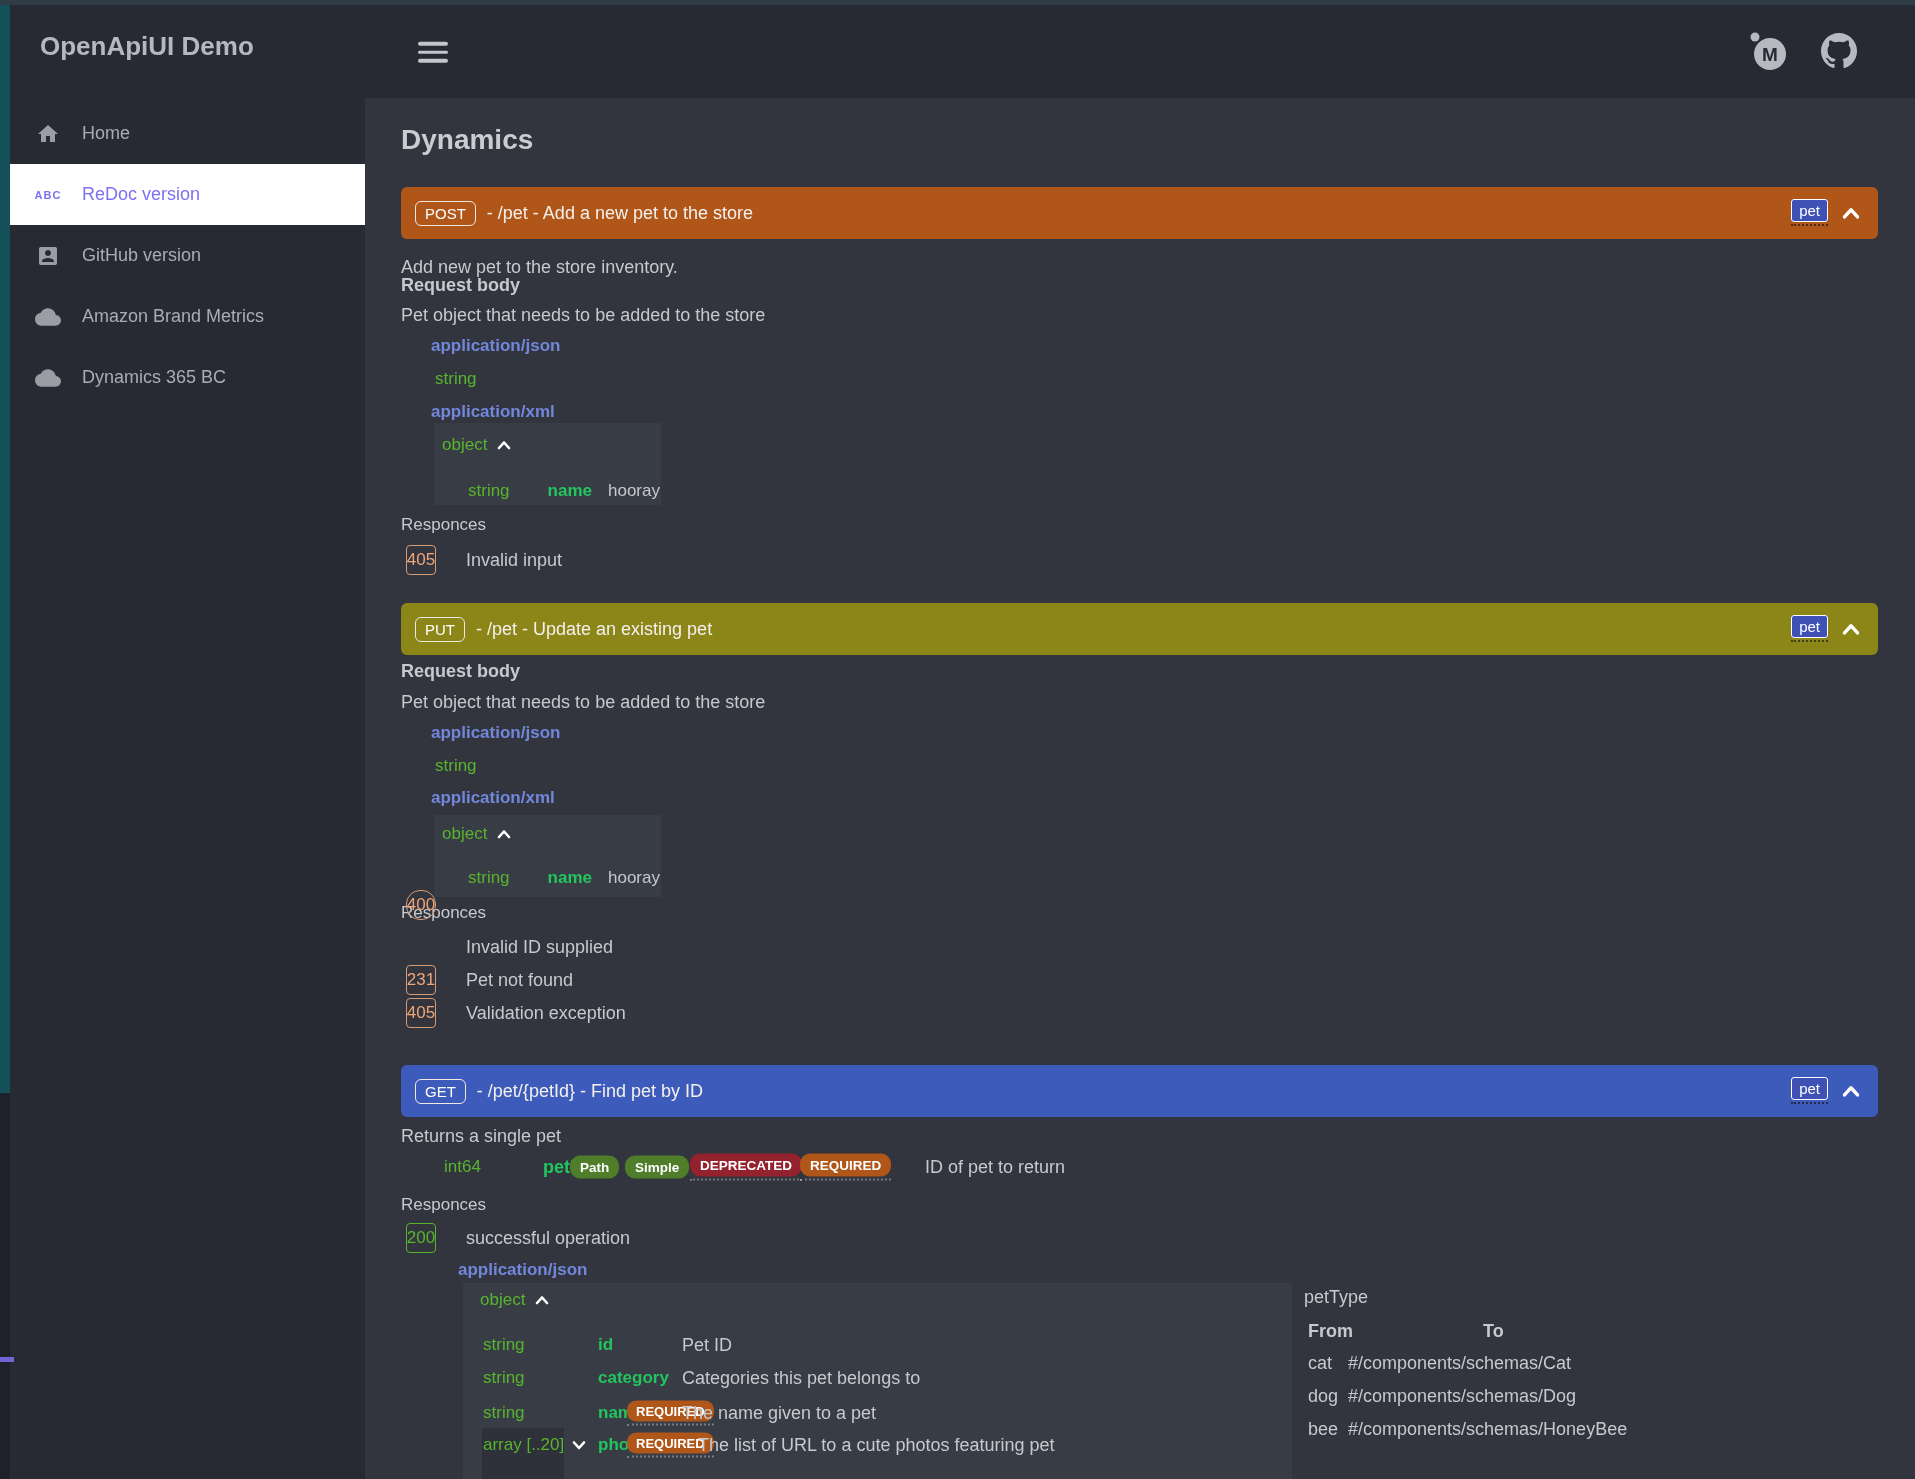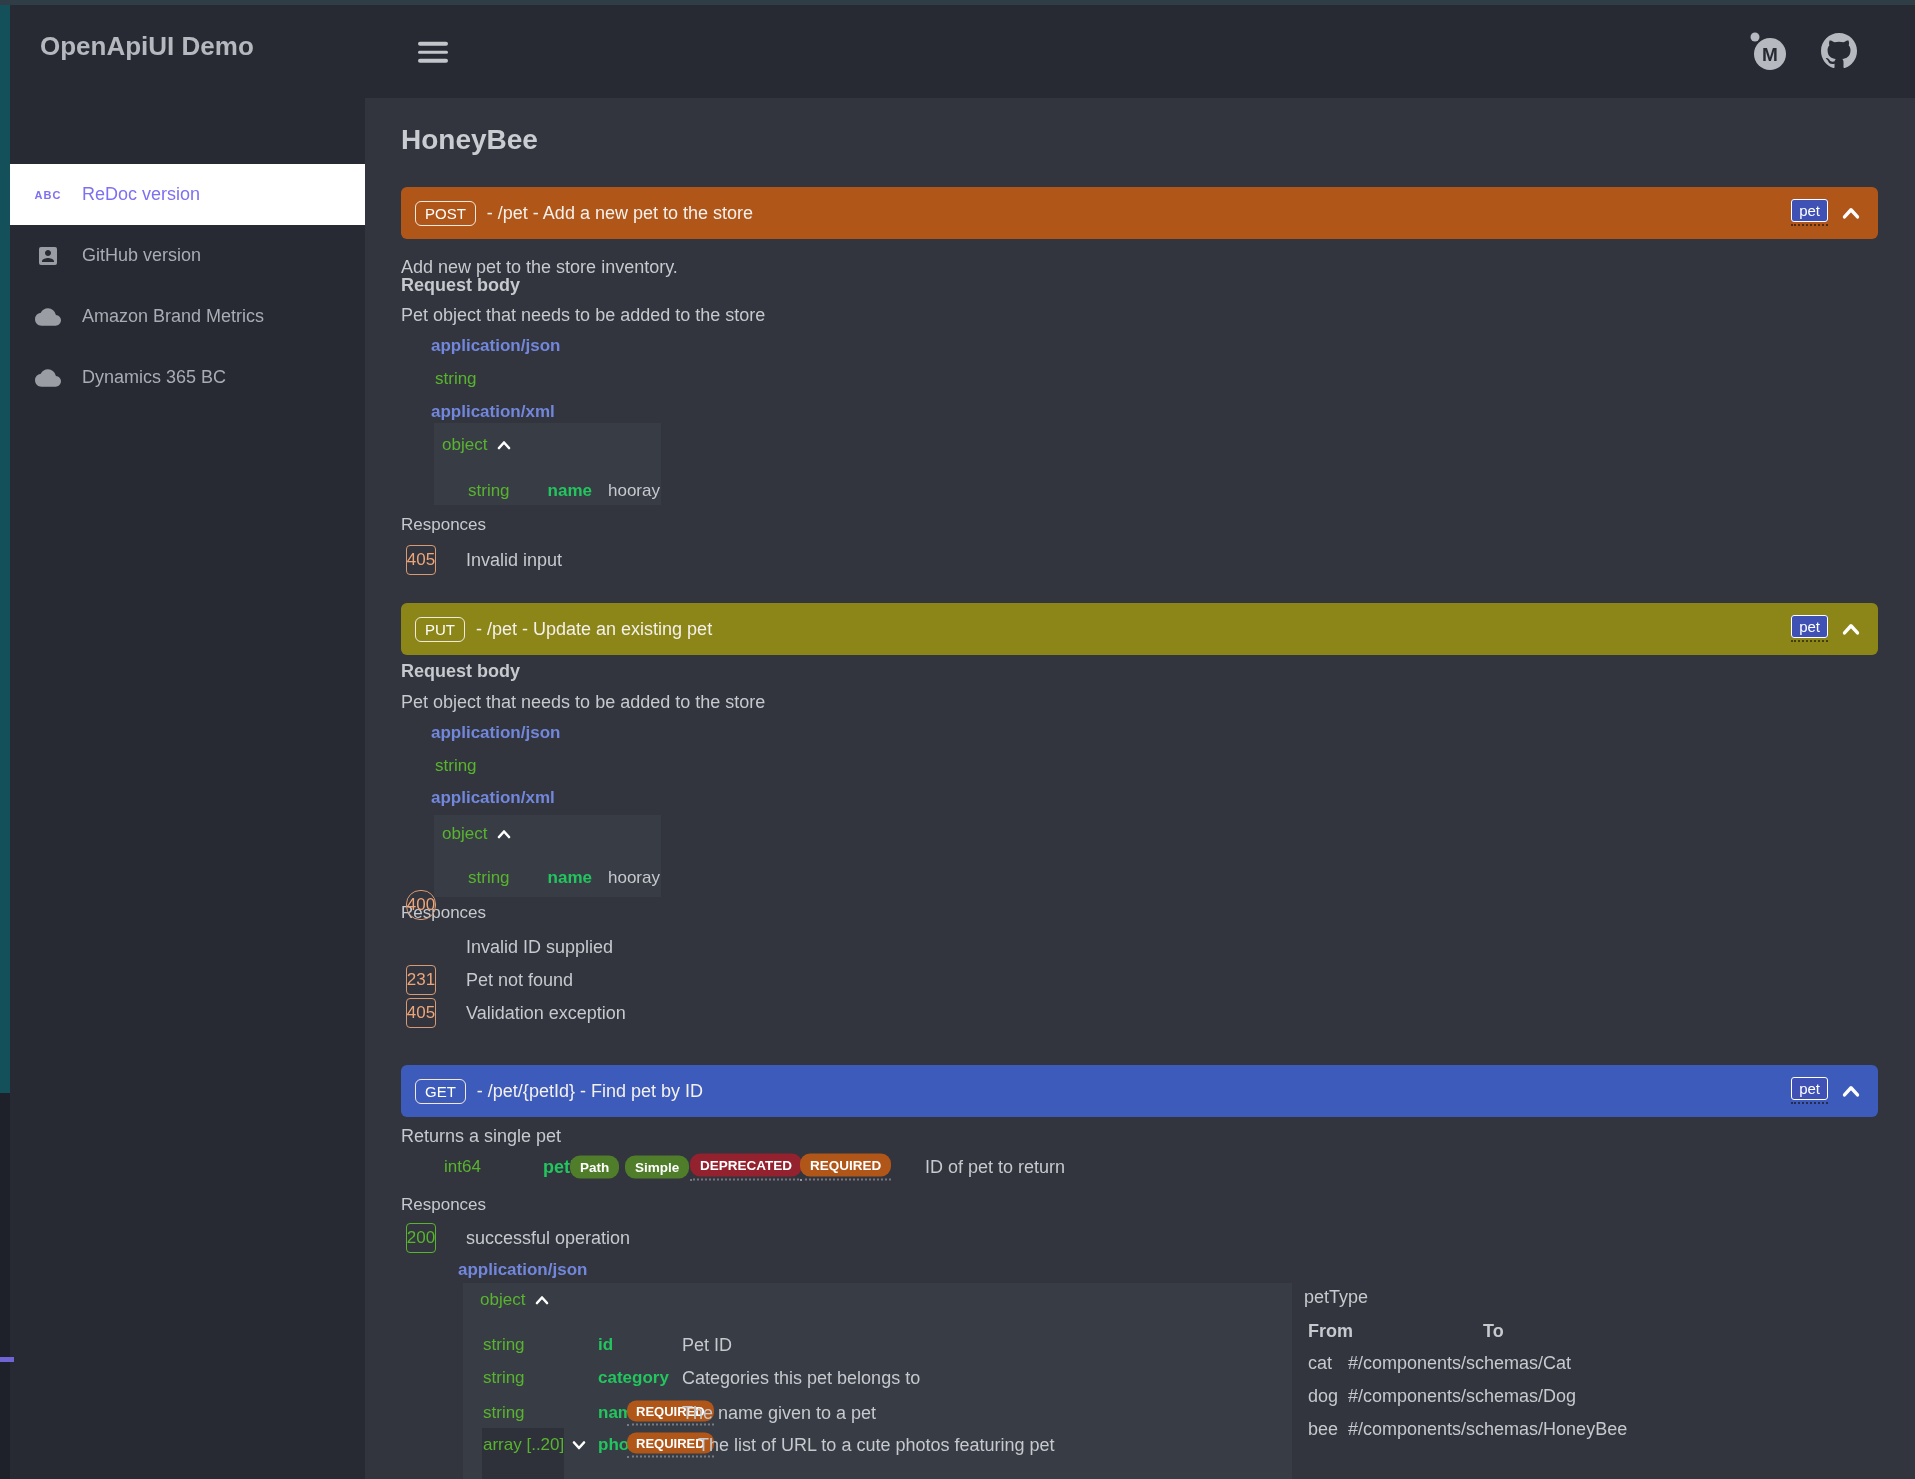--- a/index.html
+++ b/index.html
@@ -83,20 +83,28 @@
       <circle cx="5" cy="6" r="4.5" fill="#b6b9bf"></circle>
       <text x="20" y="30" text-anchor="middle" font-family="Liberation Sans, sans-serif" font-size="19" font-weight="bold" fill="#272a33">M</text>
     </svg>
   </div>
   <div class="abs topicon" style="left:1821px;">
     <svg width="36" height="36" viewBox="0 0 24 24" fill="#b6b9bf">
       <path d="M12 0C5.37 0 0 5.37 0 12c0 5.31 3.435 9.795 8.205 11.385.6.105.825-.255.825-.57 0-.285-.015-1.23-.015-2.235-3.015.555-3.795-.735-4.035-1.41-.135-.345-.72-1.41-1.23-1.695-.42-.225-1.02-.78-.015-.795.945-.015 1.62.87 1.845 1.23 1.08 1.815 2.805 1.305 3.495.99.105-.78.42-1.305.765-1.605-2.67-.3-5.46-1.335-5.46-5.925 0-1.305.465-2.385 1.23-3.225-.12-.3-.54-1.53.12-3.18 0 0 1.005-.315 3.3 1.23.96-.27 1.98-.405 3-.405s2.04.135 3 .405c2.295-1.56 3.3-1.23 3.3-1.23.66 1.65.24 2.88.12 3.18.765.84 1.23 1.905 1.23 3.225 0 4.605-2.805 5.625-5.475 5.925.435.375.81 1.095.81 2.22 0 1.605-.015 2.895-.015 3.3 0 .315.225.69.825.57A12.02 12.02 0 0 0 24 12c0-6.63-5.37-12-12-12z"></path>
     </svg>
   </div>
 
+  <div class="nav-item" style="top:103px;">
+    <span class="ic">
+      <svg width="24" height="24" viewBox="0 0 24 24" fill="#9a9da3">
+          <path d="M10 20v-6h4v6h5v-8h3L12 3 2 12h3v8z"></path>
+        </svg>
+    </span>
+    <span class="lbl">Home</span>
+  </div>
   <div class="nav-item active" style="top:164px;">
     <span class="ic abc-ic">ABC</span>
     <span class="lbl">ReDoc version</span>
   </div>
   <div class="nav-item" style="top:225px;">
     <span class="ic">
       <svg width="24" height="24" viewBox="0 0 24 24" fill="#9a9da3">
           <path d="M3 5v14a2 2 0 0 0 2 2h14a2 2 0 0 0 2-2V5a2 2 0 0 0-2-2H5a2 2 0 0 0-2 2zm12 4c0 1.66-1.34 3-3 3s-3-1.34-3-3 1.34-3 3-3 3 1.34 3 3zm-9 8c0-2 4-3.1 6-3.1s6 1.1 6 3.1v1H6v-1z"></path>
         </svg>
     </span>
@@ -112,21 +120,21 @@
   </div>
   <div class="nav-item" style="top:347px;">
     <span class="ic">
       <svg width="26" height="26" viewBox="0 0 24 24" fill="#9a9da3">
           <path d="M19.35 10.04A7.49 7.49 0 0 0 12 4C9.11 4 6.6 5.64 5.35 8.04A5.994 5.994 0 0 0 0 14c0 3.31 2.69 6 6 6h13c2.76 0 5-2.24 5-5 0-2.64-2.05-4.78-4.65-4.96z"></path>
         </svg>
     </span>
     <span class="lbl">Dynamics 365 BC</span>
   </div>
 
-  <div class="line bold" style="left:401px;top:140px;font-size:28px;color:#c9ccd1;">HoneyBee</div>
+  <div class="line bold" style="left:401px;top:140px;font-size:28px;color:#c9ccd1;">Dynamics</div>
 
   <div class="opbar post" style="top:187px;">
     <span class="method-badge">POST</span>
     <span>- /pet - Add a new pet to the store</span>
     <span class="bar-right">
       <span class="dotted-dark"><span class="tag-chip">pet</span></span>
       <span class="chev">
         <svg width="26" height="26" viewBox="0 0 20 20" fill="none" stroke="#fff" stroke-width="2.6" stroke-linecap="round" stroke-linejoin="round">
             <path d="M5 13 L10 7.5 L15 13"></path>
           </svg>

